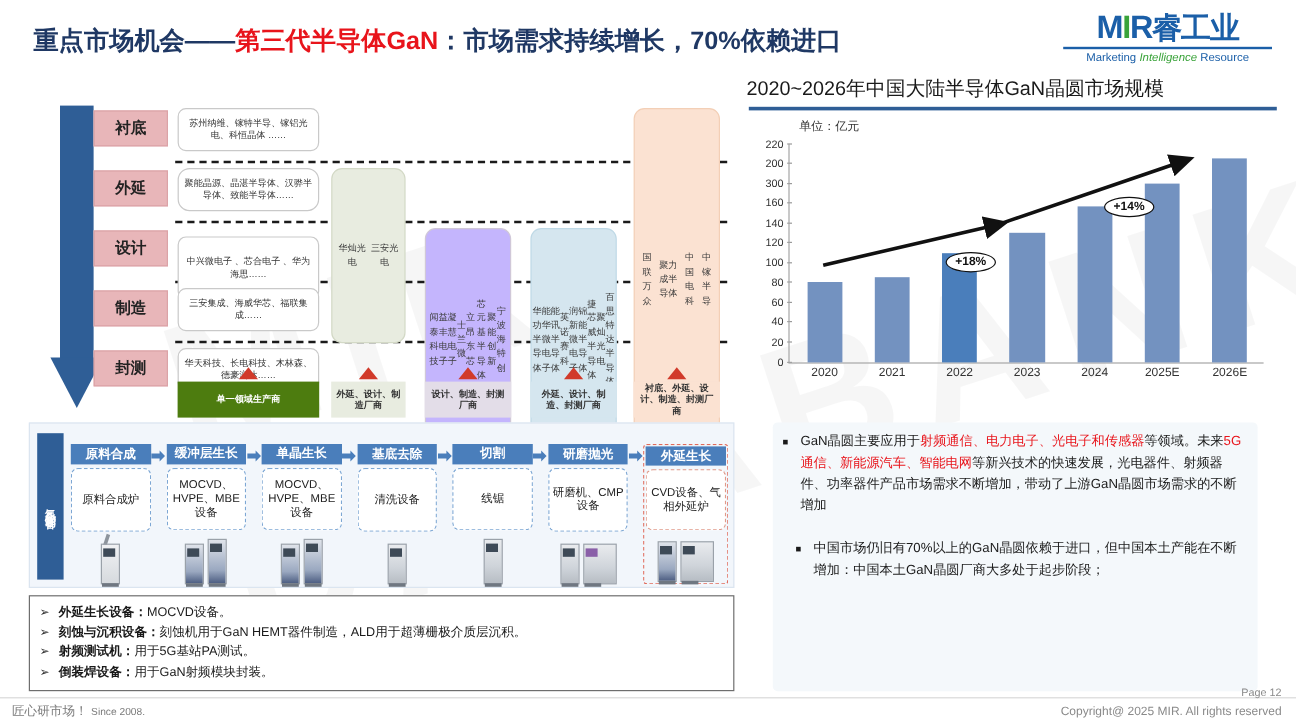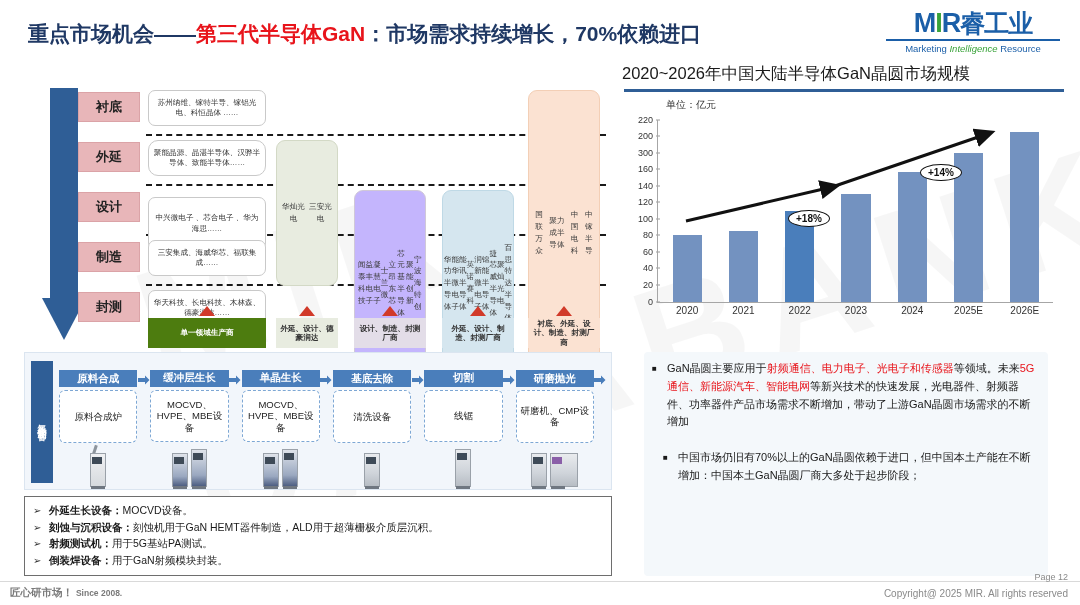--- a/index.html
+++ b/index.html
@@ -182,21 +182,21 @@
   }
   .tp-item { display: flex; align-items: flex-start; font-size: 11px; color: #1a1a1a; line-height: 1.62; }
   .tp-item + .tp-item { margin-top: 18px; }
   .tp-sq { flex: 0 0 15px; font-size: 8px; color: #1a1a1a; padding-top: 3px; }
   .tp-sq.indent { flex: 0 0 26px; padding-left: 11px; }
   .tp-body { flex: 1; }
   .tp-body .red { color: #e8141b; }
 
   
   #footsep { position: absolute; left: 0; top: 581px; width: 1080px; height: 1px; background: #d9d9d9; }
-  #foot-left { position: absolute; left: 10px; top: 586px; font-size: 10.5px; color: #7a7a7a; font-weight: bold; }
+  #foot-left { position: absolute; left: 10px; top: 586px; font-size: 10.5px; color: #7a7a7a; }
   #foot-left .since { font-size: 8.5px; }
   #foot-page { position: absolute; right: 12px; top: 572px; font-size: 9px; color: #8a8a8a; }
   #foot-copy { position: absolute; right: 12px; top: 588px; font-size: 10px; color: #8a8a8a; }
 
   
   #wm {
     position: absolute; left: 150px; top: 120px; width: 760px; height: 340px;
     font-size: 150px; font-weight: bold; color: rgba(0,0,0,0.035);
     letter-spacing: 18px; pointer-events: none; transform: rotate(-18deg);
     font-family: "Liberation Sans", sans-serif;
@@ -296,21 +296,21 @@
     <div class="tag-arrow" style="left:175px; top:220px;"></div>
     <div class="tag-arrow" style="left:275px; top:220px;"></div>
     <div class="tag-arrow" style="left:358px; top:220px;"></div>
     <div class="tag-arrow" style="left:446px; top:220px;"></div>
     <div class="tag-arrow" style="left:532px; top:220px;"></div>
 
     <div class="tagbox t0">
         <span>单一领域生产商</span>
       </div>
     <div class="tagbox t1">
-        <span>外延、设计、德豪润达</span>
+        <span>外延、设计、制造厂商</span>
       </div>
     <div class="tagbox t2">
         <span>设计、制造、封测厂商</span>
       </div>
     <div class="tagbox t3">
         <span>外延、设计、制造、封测厂商</span>
       </div>
     <div class="tagbox t4">
         <span>衬底、外延、设计、制造、封测厂商</span>
       </div>
@@ -422,20 +422,36 @@
               <div class="body"></div>
               <div class="panel"></div>
               <div class="leg"></div>
             </div>
           </div>
         </div>
         <div class="farrow">
           <svg width="12" height="10" viewBox="0 0 12 10">
             <path d="M0,3 L7,3 L7,0.5 L11.5,5 L7,9.5 L7,7 L0,7 z" fill="#4a7ebb"></path>
           </svg>
+        </div>
+        <div class="fstep last" style="flex: 1 1 0%;">
+          <div class="fhead">外延生长</div>
+          <div class="fbody">CVD设备、气相外延炉</div>
+          <div class="fpic">
+            <div class="mach  navy">
+              <div class="body"></div>
+              <div class="panel"></div>
+              <div class="leg"></div>
+            </div>
+            <div class="mach wide ">
+              <div class="body"></div>
+              <div class="panel"></div>
+              <div class="leg"></div>
+            </div>
+          </div>
         </div>
       </div>
   </div>
 
   <div id="notes">
       <div class="row">
         <span class="caret">➢</span>
         <span class="lbl">外延生长设备：</span>
         <span>MOCVD设备。</span>
       </div>

